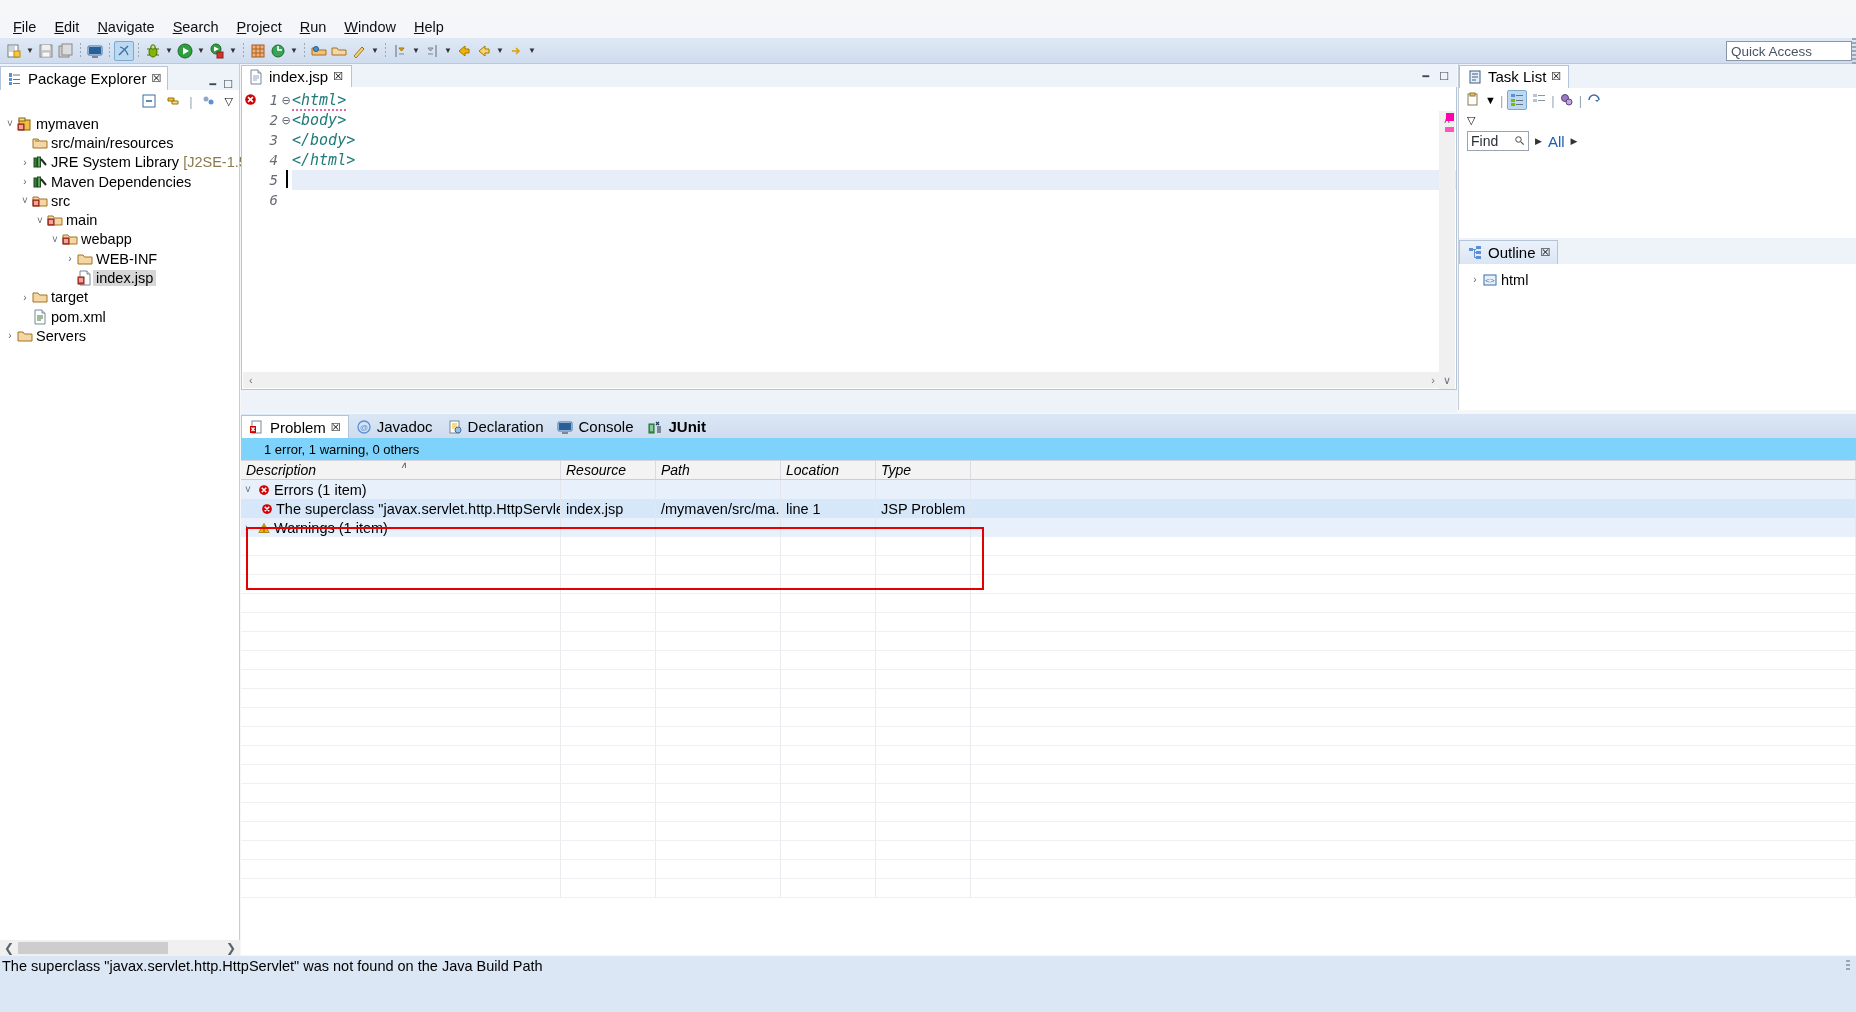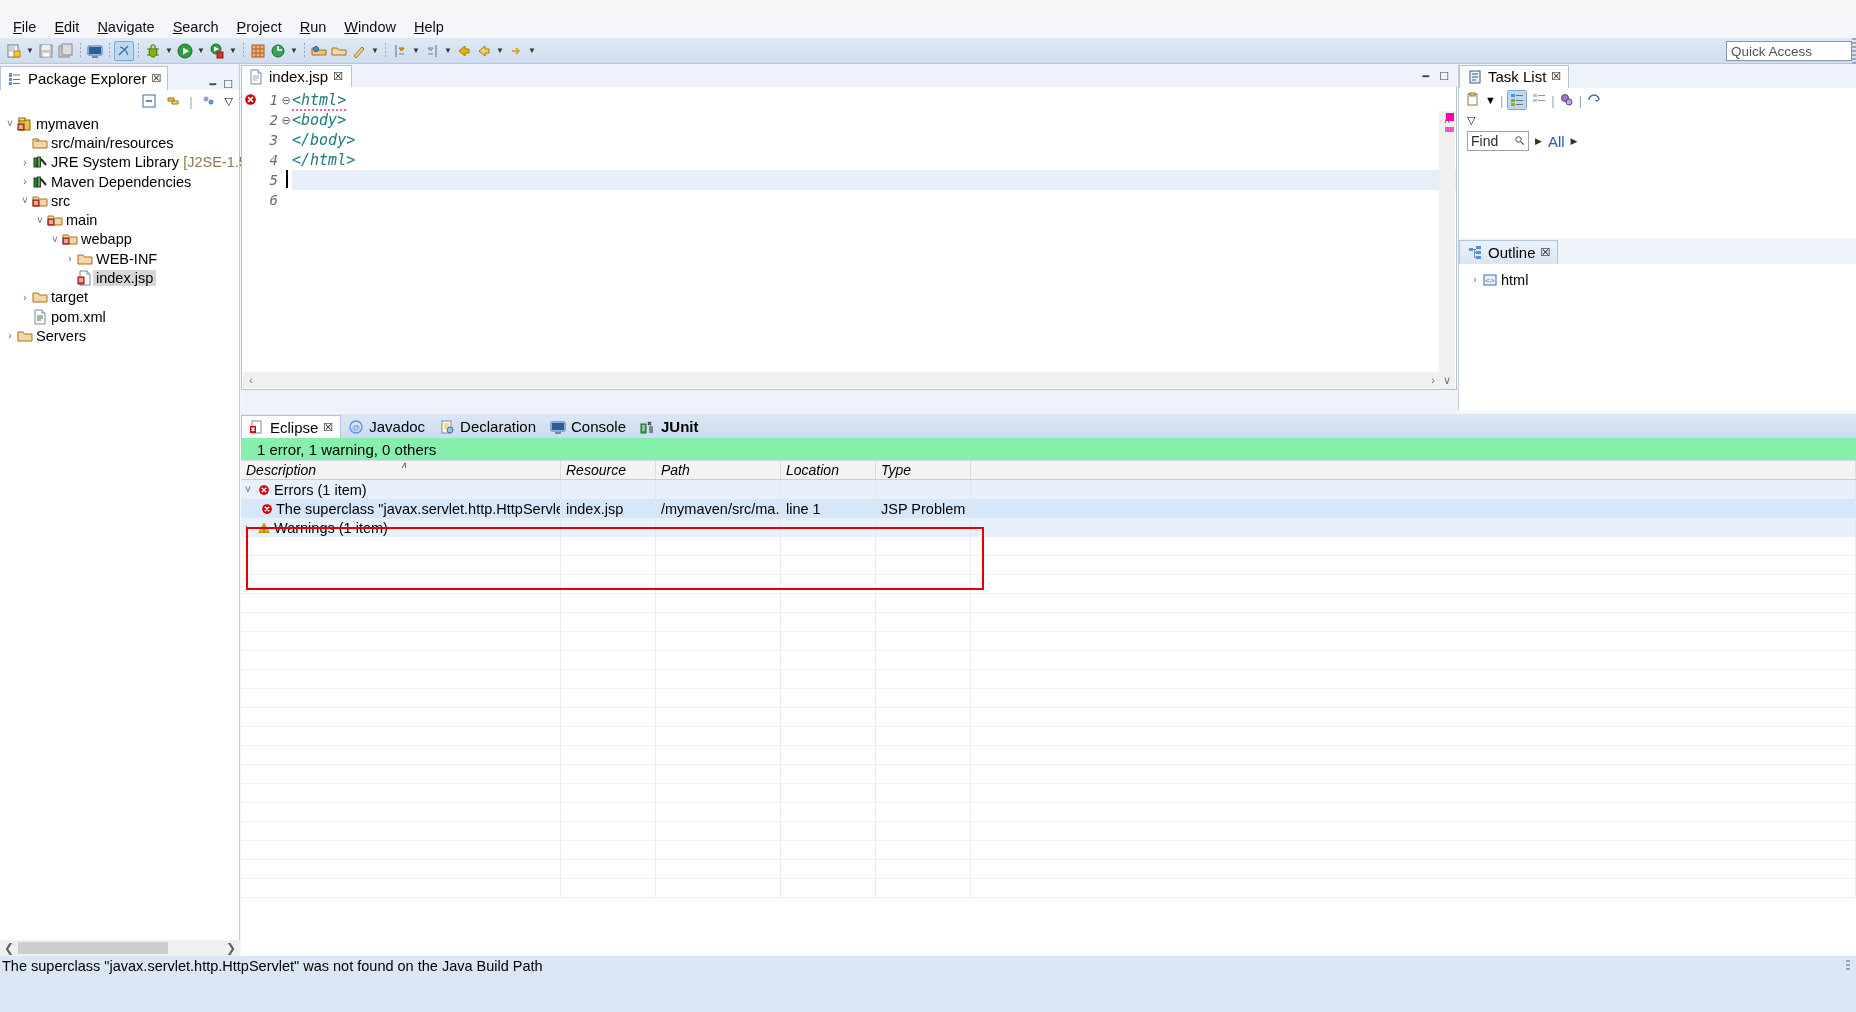--- a/index.html
+++ b/index.html
@@ -126,21 +126,21 @@
      background:#f0f0f0; display:flex; align-items:center; justify-content:space-between;
      padding:0 6px; font-size:11px; color:#6a7380; }
 
   
   #problems{ position:absolute; left:241px; top:414px; width:1615px; height:541px; background:#fff; }
   #problems .ptabrow{ height:24px; background: linear-gradient(#dbe7f5,#cfdcee); display:flex; align-items:flex-end; }
   #problems .ptab{ display:flex; align-items:center; gap:5px; height:23px; padding:0 7px;
      font-size:15px; white-space:nowrap; }
   #problems .ptab.active{ background:#ffffff; border:1px solid #b4c5da; border-bottom:none; }
   #problems .ptab.bold{ font-weight:bold; }
-  #problems .psummary{ height:22px; display:flex; align-items:center; font-size:15px; padding-left:16px; background:#86efac; }
+  #problems .psummary{ height:22px; display:flex; align-items:center; font-size:13px; padding-left:23px; background:#7dd3fc; }
   #problems .phead{ height:20px; display:flex; background:#f3f3f3; border-top:1px solid #d4d8de;
       border-bottom:1px solid #c9ced6; font-size:14px; }
   #problems .phead .hc{ border-right:1px solid #d9dde3; padding-left:5px; display:flex; align-items:center; position:relative;font-style:italic; }
   #problems .sortmark{ position:absolute; left:50%; top:-1px; font-size:9px; color:#555; }
   .prow{ height:19px; display:flex; font-size:14.5px; align-items:center; }
   .prow .c{ border-right:1px solid #e3e6ea; height:19px; display:flex; align-items:center; padding-left:5px; overflow:hidden; white-space:nowrap; }
   .prow.hl{ background:#e8f1fb; }
   .prow.hl2{ background:#d6e7f9; }
   .emptyrow{ height:19px; display:flex; }
   .emptyrow .c{ border-right:1px solid #e9ecef; border-bottom:1px solid #eef0f3; height:19px; }
@@ -585,21 +585,21 @@
   <div id="problems">
     <div class="ptabrow" id="ptabrow">
         <div class="ptab active">
           <span>
             <svg class="ico" viewBox="0 0 16 16">
               <rect x="3" y="2" width="9" height="12" fill="#fff" stroke="#7a8794"></rect>
               <rect x="1" y="7" width="6" height="7" fill="#d40000"></rect>
               <path d="M2.5 8.5 L5.5 12 M5.5 8.5 L2.5 12" stroke="#fff" stroke-width="1.3"></path>
             </svg>
           </span>
-          <span>Eclipse</span>
+          <span>Problem</span>
           <span class="closex mini">☒</span>
         </div>
         <div class="ptab">
           <span>
             <svg class="ico" viewBox="0 0 16 16">
               <circle cx="8" cy="8" r="6" fill="none" stroke="#5b8fd6" stroke-width="1.3"></circle>
               <text x="8" y="11" font-size="8" text-anchor="middle" fill="#5b8fd6">@</text>
             </svg>
           </span>
           <span>Javadoc</span>

